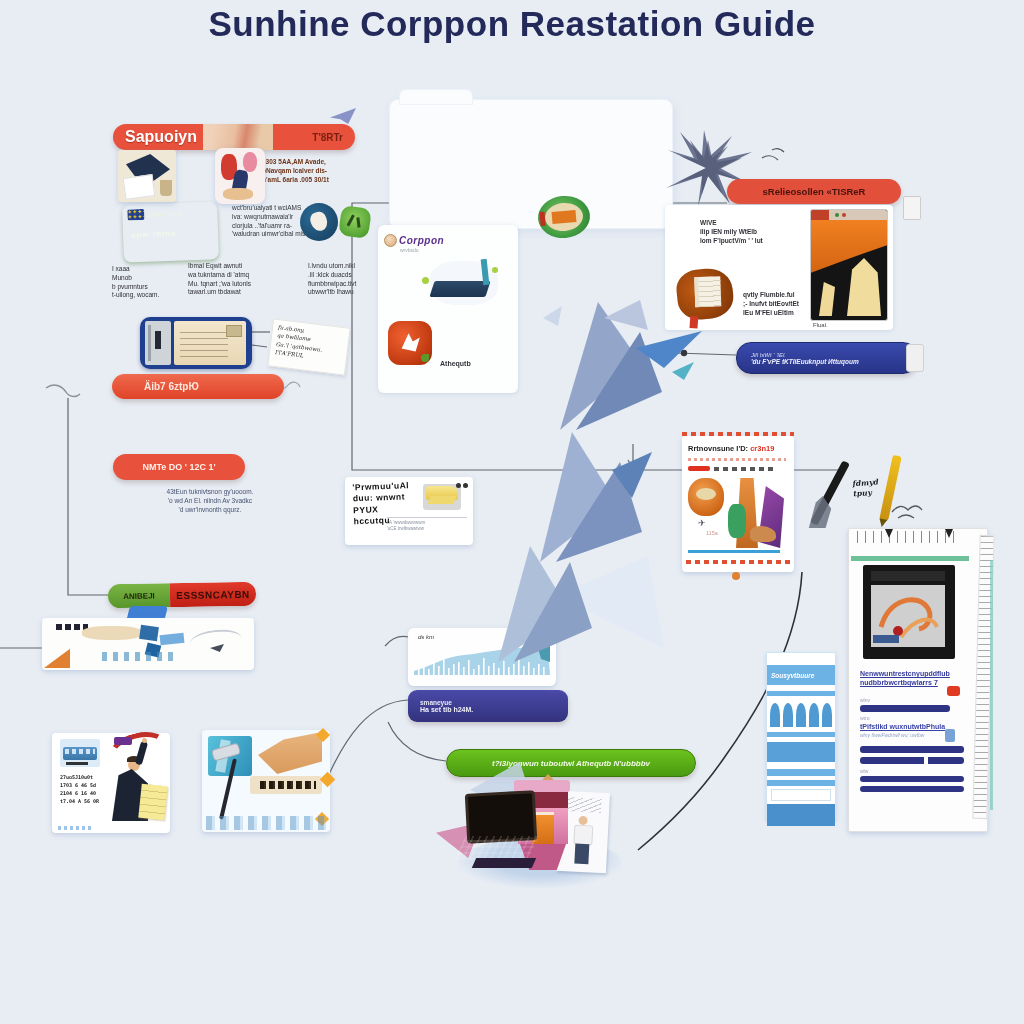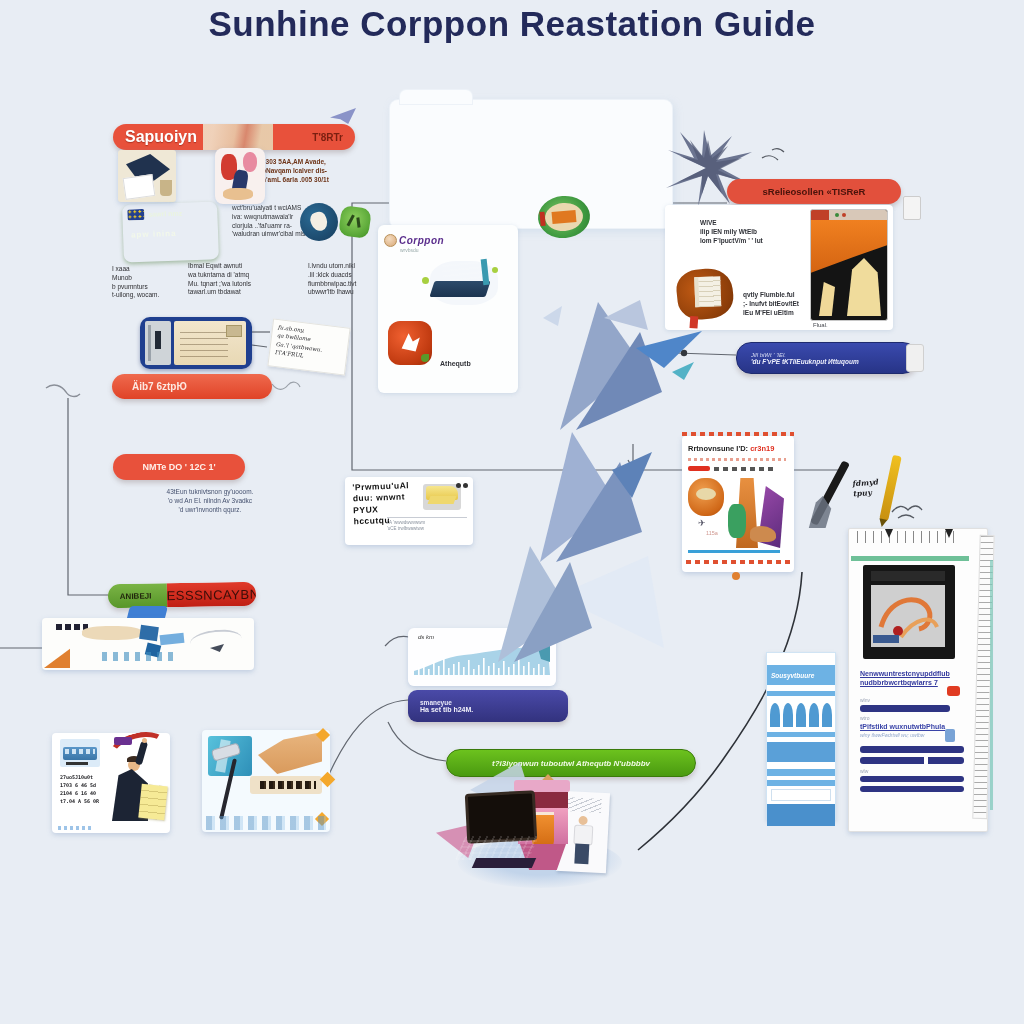--- a/index.html
+++ b/index.html
@@ -115,37 +115,37 @@
     </div>
   </div>
 
   <div class="abs" style="left:270px;top:323px;width:76px;height:46px;background:#fdfdfb;border:1px solid #e2e2de;transform:rotate(7deg);z-index:2;box-shadow:1px 2px 3px rgba(150,160,180,.3);">
     <div class="txt" style="left:5px;top:3px;width:68px;font-size:5.5px;font-style:italic;color:#1e1e22;font-family:'DejaVu Serif',serif;line-height:1.5;">fu.ab.ony.
 qa bwlilame
 Ga.'l 'qatbwawu.
 I'l'A'FRUL</div>
   </div>
 
-  <div class="pill" style="left:112px;top:374px;width:140px;height:25px;background:linear-gradient(180deg,#ef6a4e,#e04327);justify-content:flex-start;padding-left:20px;">
+  <div class="pill" style="left:112px;top:374px;width:140px;height:25px;background:linear-gradient(180deg,#ef6a4e,#e04327);justify-content:flex-start;padding-left:32px;">
     <span style="font-size:10px;font-weight:700;color:#fde8e0;">Äib7 6ztpЮ</span>
   </div>
 
   <div class="pill" style="left:113px;top:454px;width:132px;height:26px;background:#e8513b;">
     <span style="font-size:9px;font-weight:700;color:#fff0ea;">NMTe DO ' 12C 1'</span>
   </div>
   <div class="txt" style="left:150px;top:488px;width:120px;font-size:6.5px;color:#44506e;text-align:center;">43tEun tuknivtsnon gy'uooom.
 'o wd An El. nilndn Av 3vadkc
 'd uwr'invnonth qqurz.</div>
 
   <div class="pill" style="left:108px;top:583px;width:148px;height:24px;overflow:hidden;transform:rotate(-1deg);padding:0;">
     <span style="flex:0 0 62px;height:100%;background:linear-gradient(180deg,#7ab445,#58962a);display:flex;align-items:center;justify-content:center;">
       <span style="font-size:8px;font-weight:800;color:#23280e;">ANIBEJI</span>
     </span>
     <span style="flex:1;height:100%;background:linear-gradient(180deg,#e03a2a,#c01f14);display:flex;align-items:center;justify-content:center;">
-      <span style="font-size:13px;font-weight:400;color:#3a0d08;letter-spacing:.5px;">ESSSNCAYBN</span>
+      <span style="font-size:10px;font-weight:700;color:#3a0d08;letter-spacing:.5px;">ESSSNCAYBN</span>
     </span>
   </div>
   <div class="abs" style="left:128px;top:606px;width:38px;height:16px;background:#3f7fd4;border-radius:4px;transform:skewX(-14deg);z-index:2;"></div>
 
   <div class="card" style="left:42px;top:618px;width:212px;height:52px;background:#fdfdfb;">
     <div class="abs" style="left:2px;top:26px;width:26px;height:24px;background:#e08030;clip-path:polygon(0 100%,100% 20%,100% 100%);"></div>
     <div class="abs" style="left:14px;top:6px;width:32px;height:6px;background:repeating-linear-gradient(90deg,#223 0 6px,transparent 6px 9px);"></div>
     <div class="abs" style="left:40px;top:8px;width:60px;height:14px;background:#ecd9b8;border-radius:40%;"></div>
     <div class="abs" style="left:98px;top:8px;width:18px;height:14px;background:#2e6da8;transform:rotate(8deg);"></div>
     <div class="abs" style="left:118px;top:16px;width:24px;height:10px;background:#74aede;transform:rotate(-6deg);"></div>

